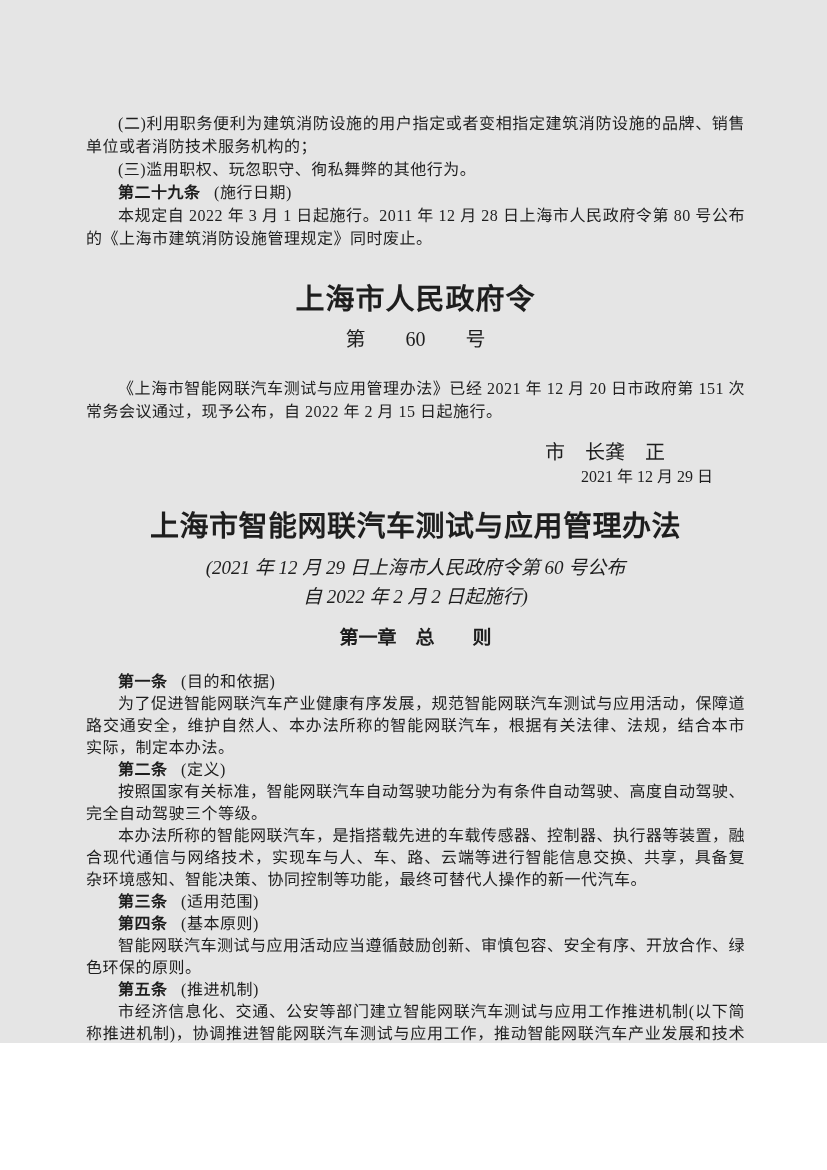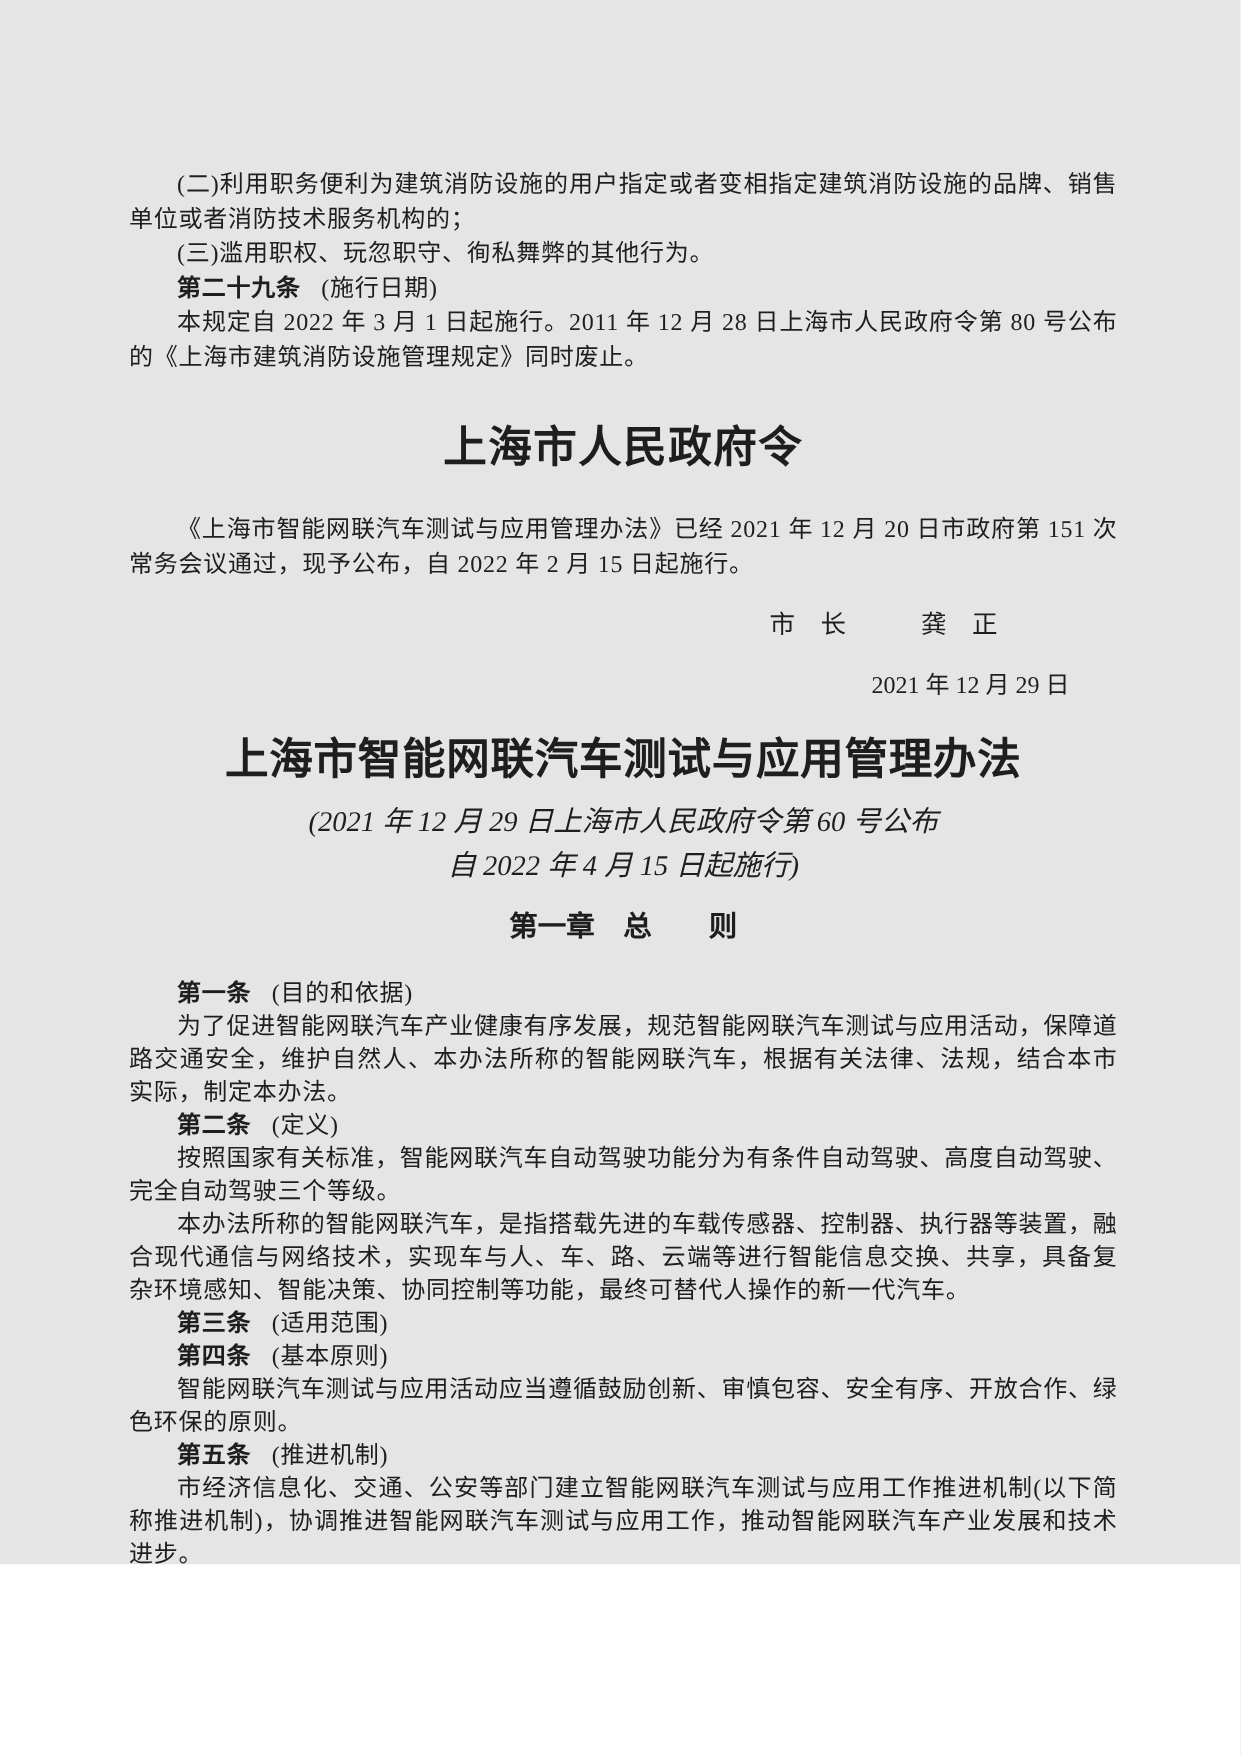--- a/index.html
+++ b/index.html
@@ -62,31 +62,30 @@
     text-align: center;
     font-size: 20px;
     line-height: 26px;
   }
   .decree-body { margin-top: 25px; }
 
   .signature { margin-top: 17px; }
   .sig-line1 {
     display: flex;
     justify-content: flex-end;
-    gap: 50px;
     padding-right: 80px;
-    font-size: 17px;
+    font-size: 20px;
     line-height: 24px;
   }
   .sig-line2 {
     text-align: right;
     padding-right: 32px;
     font-size: 16px;
     line-height: 23px;
-    margin-top: 17px;
+    margin-top: 1px;
   }
 
   
   .reg-title {
     margin: 19px 0 0 0;
     text-align: center;
     font-size: 29px;
     font-weight: bold;
     line-height: 38px;
     letter-spacing: 0.5px;
@@ -140,34 +139,35 @@
       <p class="body-text">(二)利用职务便利为建筑消防设施的用户指定或者变相指定建筑消防设施的品牌、销售单位或者消防技术服务机构的；</p>
       <p class="body-text">(三)滥用职权、玩忽职守、徇私舞弊的其他行为。</p>
       <p class="article-head">
         <span class="article-num">第二十九条</span><span class="article-title">(施行日期)</span>
       </p>
       <p class="body-text">本规定自 2022 年 3 月 1 日起施行。2011 年 12 月 28 日上海市人民政府令第 80 号公布的《上海市建筑消防设施管理规定》同时废止。</p>
     </section>
 
     <section>
       <h1 class="decree-title">上海市人民政府令</h1>
+      <div class="decree-number">第　　60　　号</div>
       <p class="body-text decree-body">《上海市智能网联汽车测试与应用管理办法》已经 2021 年 12 月 20 日市政府第 151 次常务会议通过，现予公布，自 2022 年 2 月 15 日起施行。</p>
       <div class="signature">
         <div class="sig-line1">
           <span>市　长</span>
           <span>龚　正</span>
         </div>
         <div class="sig-line2">2021 年 12 月 29 日</div>
       </div>
     </section>
 
     <section>
       <h1 class="reg-title">上海市智能网联汽车测试与应用管理办法</h1>
       <div class="reg-subtitle">(2021 年 12 月 29 日上海市人民政府令第 60 号公布</div>
-      <div class="reg-subtitle" style="margin-top:0;">自 2022 年 4 月 15 日起施行)</div>
+      <div class="reg-subtitle" style="margin-top:0;">自 2022 年 2 月 2 日起施行)</div>
       <h2 class="chapter-heading">第一章　总　　则</h2>
 
       <div class="articles">
 
         <p class="article-head">
           <span class="article-num">第一条</span><span class="article-title">(目的和依据)</span>
         </p>
         <p class="body-text">为了促进智能网联汽车产业健康有序发展，规范智能网联汽车测试与应用活动，保障道路交通安全，维护自然人、本办法所称的智能网联汽车，根据有关法律、法规，结合本市实际，制定本办法。</p>
 
         <p class="article-head">

